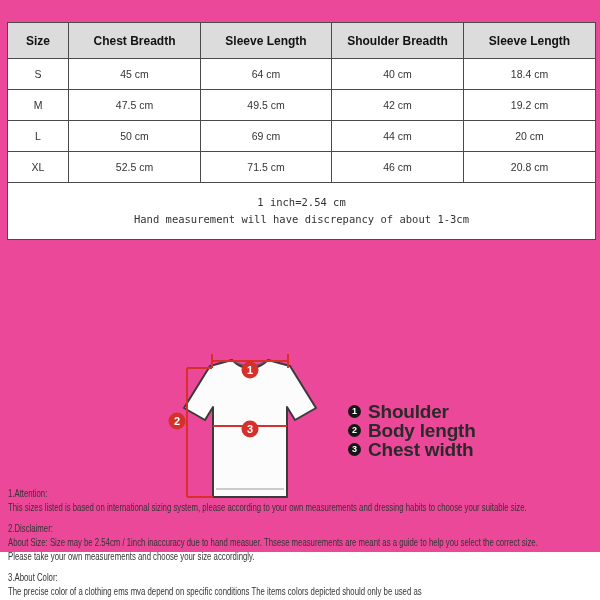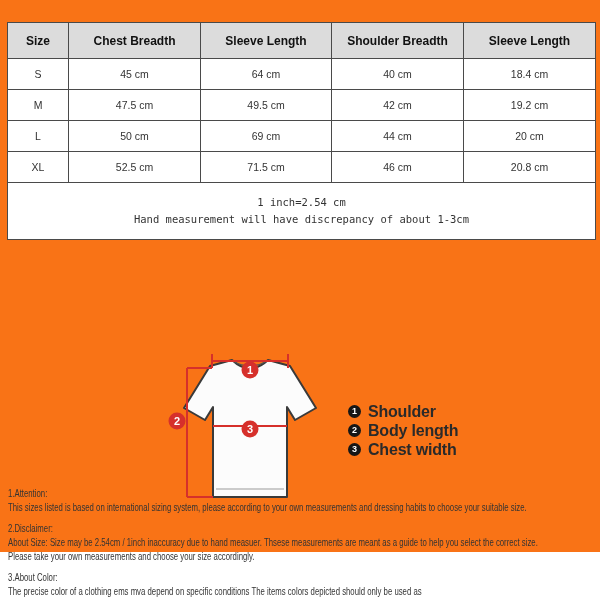--- a/index.html
+++ b/index.html
@@ -1,18 +1,18 @@
 <!DOCTYPE html>
 <html><head>
 <meta charset="utf-8">
 <style>
   * { margin: 0; padding: 0; box-sizing: border-box; }
   html, body { width: 600px; height: 600px; background: #ffffff; overflow: hidden;
     font-family: "Liberation Sans", sans-serif; }
-  .page { position: relative; width: 600px; height: 552px; background: #f97316; }
+  .page { position: relative; width: 600px; height: 552px; background: #ec4899; }
 
   
   table.size-table { position: absolute; left: 7px; top: 22px; width: 588px;
     border-collapse: collapse; table-layout: fixed; }
   table.size-table th, table.size-table td {
     border: 1px solid #4a4a4a; text-align: center; vertical-align: middle;
     color: #333; font-size: 10.5px; }
   table.size-table th { background: #dcdcdc; color: #111; font-weight: bold;
     font-size: 12px; height: 36px; }
   table.size-table td { height: 31px; background: #fff; }
@@ -20,21 +20,21 @@
     font-family: "DejaVu Sans Mono", monospace; font-weight: normal;
     font-size: 11px; line-height: 17px; color: #1c1c1c; }
 
   
   .diagram-svg { position: absolute; left: 140px; top: 350px; }
   .legend { position: absolute; left: 348px; top: 402px; }
   .legend-item { display: flex; align-items: center; height: 19px; }
   .legend-bullet { width: 13px; height: 13px; border-radius: 50%; background: #161616;
     color: #fff; font-size: 9px; font-weight: bold; line-height: 13px;
     text-align: center; margin-right: 7px; flex: 0 0 13px; }
-  .legend-label { font-size: 16px; font-weight: bold; color: #2a2a2a;
+  .legend-label { font-size: 19px; font-weight: bold; color: #2a2a2a;
     letter-spacing: -0.2px; }
 
   
   .notes { position: absolute; left: 8px; top: 486px; width: 790px;
     transform: scaleX(0.74); transform-origin: left top;
     font-size: 10.5px; line-height: 14px; color: #333; }
   .note-section { margin-bottom: 7px; }
   .note-heading, .note-line { white-space: nowrap; }
 </style>
 </head>

